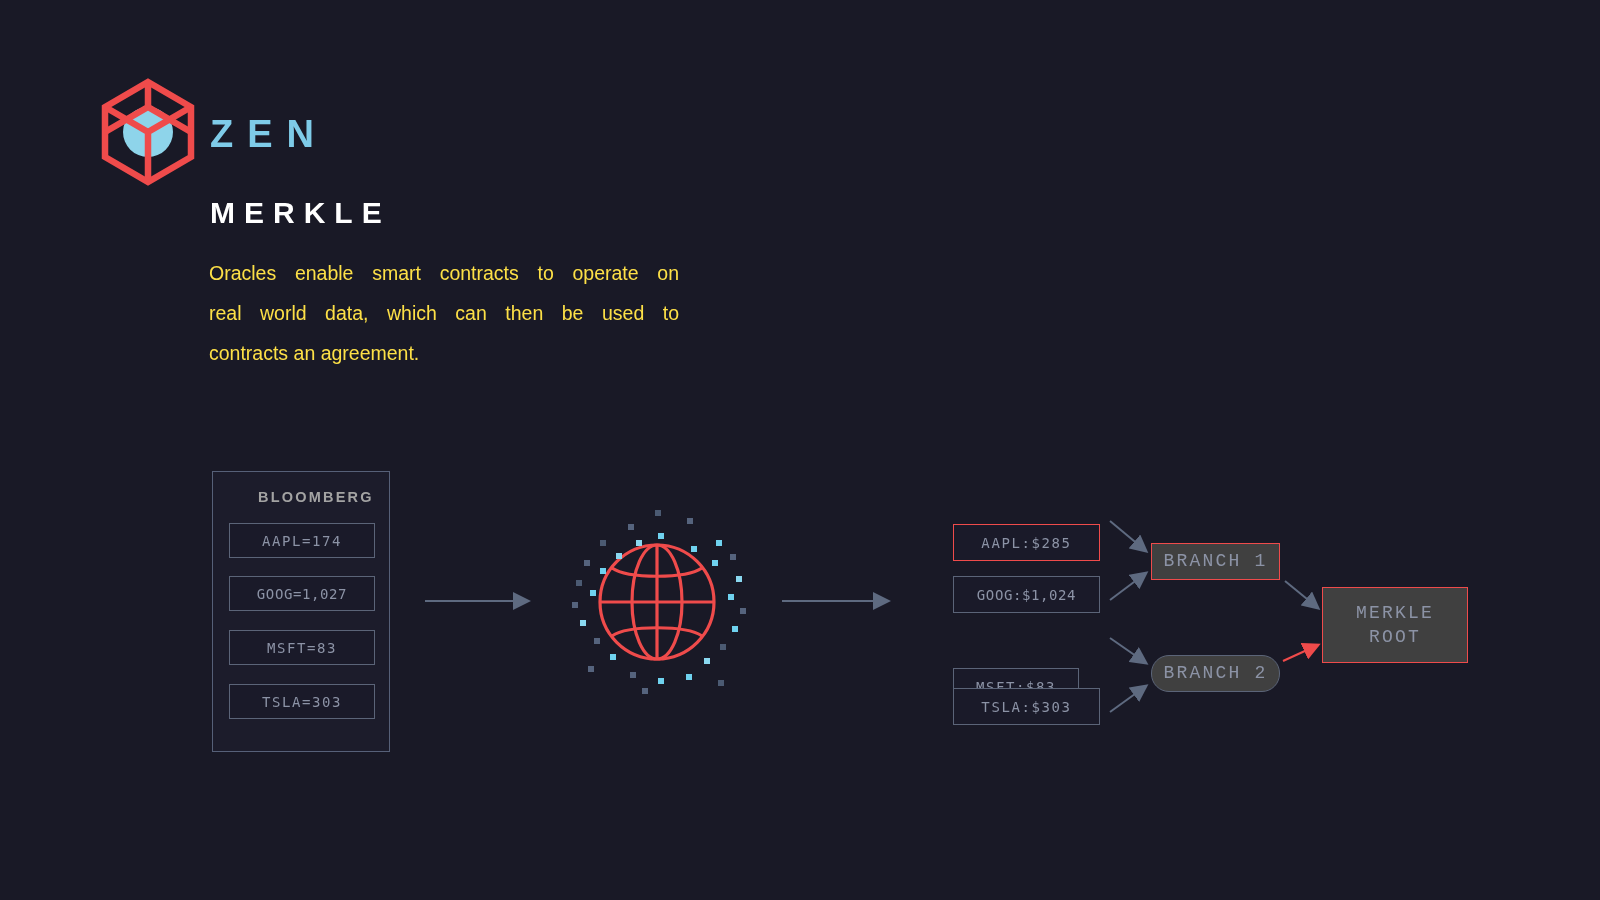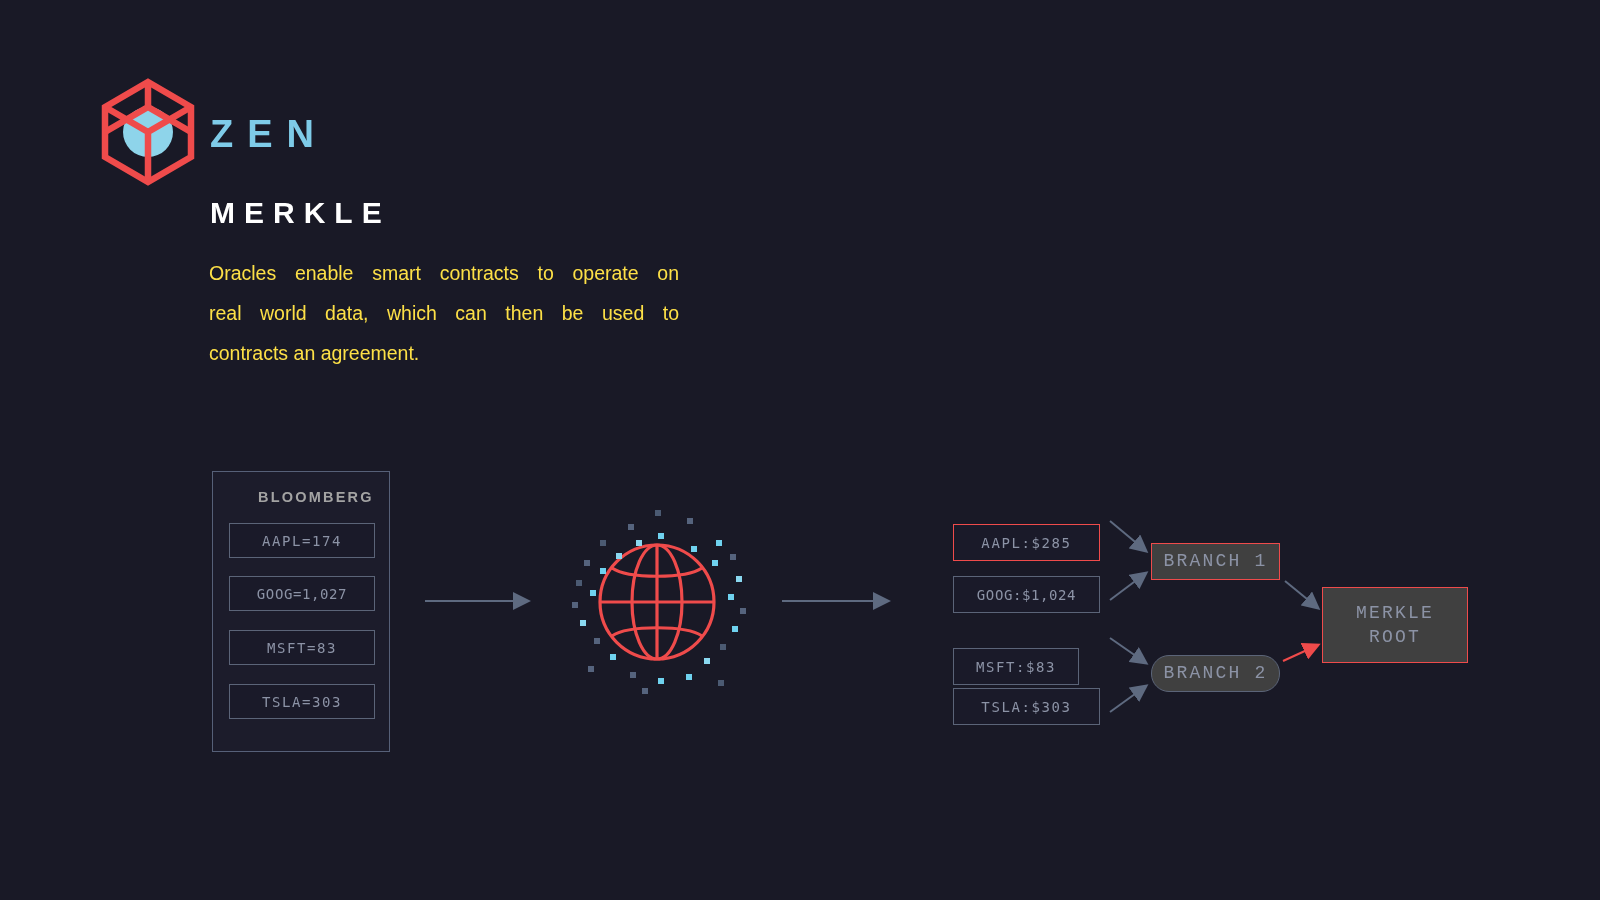--- a/index.html
+++ b/index.html
@@ -216,21 +216,21 @@
     <div class="dot" style="left:18px;top:168px;background:#55637d;"></div>
     <div class="dot" style="left:60px;top:174px;background:#55637d;"></div>
     <div class="dot" style="left:88px;top:180px;background:#6fd2ef;"></div>
     <div class="dot" style="left:116px;top:176px;background:#6fd2ef;"></div>
     <div class="dot" style="left:148px;top:182px;background:#4b5a72;"></div>
     <div class="dot" style="left:72px;top:190px;background:#55637d;"></div>
   </div>
 
   <div class="chip accent" style="left:953px; top:524px; width:147px; height:37px;">AAPL:$285</div>
   <div class="chip tight" style="left:953px; top:576px; width:147px; height:37px;">GOOG:$1,024</div>
-  <div class="chip" style="left:953px; top:648px; width:126px; height:37px;">MSFT:$83</div>
+  <div class="chip" style="left:953px; top:668px; width:126px; height:37px;">MSFT:$83</div>
   <div class="chip" style="left:953px; top:688px; width:147px; height:37px;">TSLA:$303</div>
 
   <div class="node accent" style="left:1151px; top:543px; width:129px; height:37px;">BRANCH 1</div>
   <div class="node" style="left:1151px; top:655px; width:129px; height:37px;border-radius:18px;">BRANCH 2</div>
 
   <div class="node accent" style="left:1322px; top:587px; width:146px; height:76px;">MERKLE
 ROOT</div>
 
   <svg class="arrow-layer" width="1600" height="900">
     <defs>

